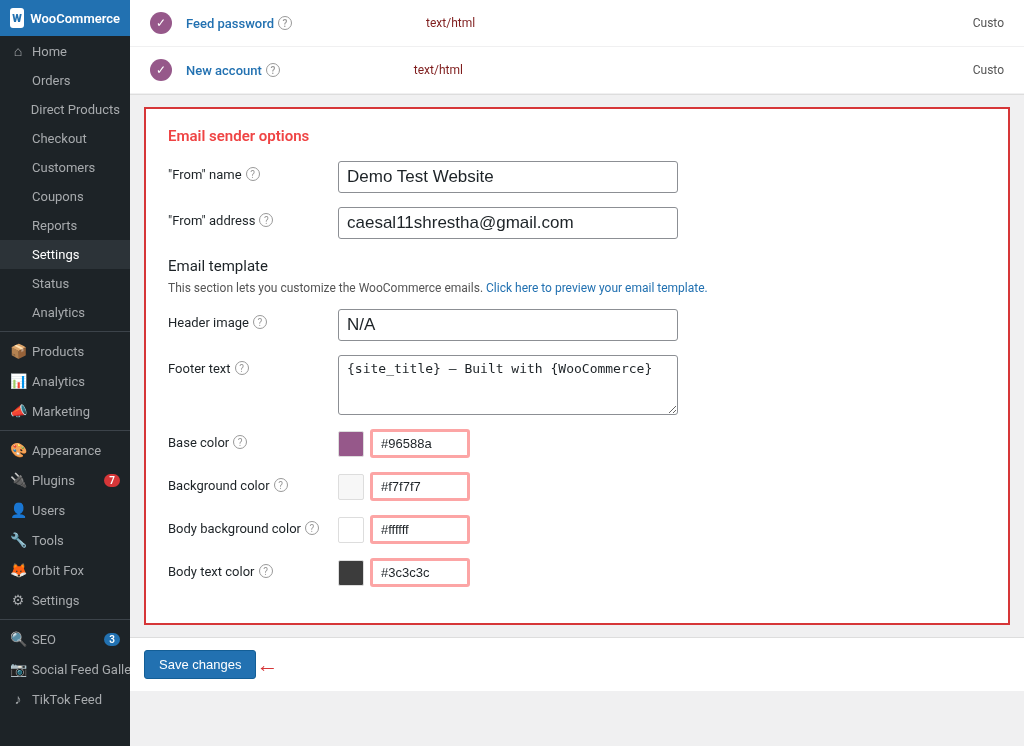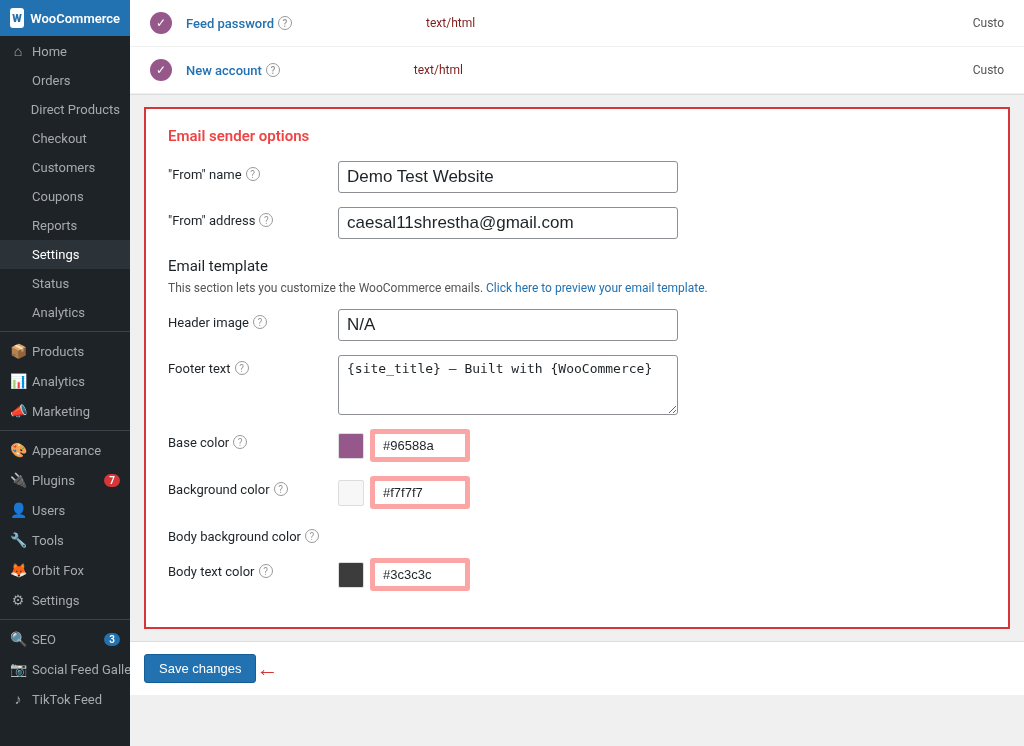--- a/index.html
+++ b/index.html
@@ -189,21 +189,21 @@
       display: inline-block;
       vertical-align: middle;
       flex-shrink: 0;
     }
     .color-row-input {
       display: flex;
       align-items: center;
       gap: 6px;
     }
     .color-input-field {
-      border: 5px solid #fca5a5;
+      border: 3px solid #fca5a5;
       border-radius: 3px;
       padding: 4px 8px;
       font-size: 13px;
       color: #1d2327;
       width: 100px;
     }
 
     
     .save-bar {
       background: #fff;
@@ -430,20 +430,24 @@
         <div class="color-swatch" style="background:#f7f7f7;"></div>
         <input class="color-input-field" type="text" value="#f7f7f7" style="">
       </div>
     </div>
 
     <div class="form-row">
       <label class="form-label">
         <span>Body background color</span>
         <span class="help-icon">?</span>
       </label>
+      <div class="color-row-input">
+        <div class="color-swatch" style="background:#ffffff;"></div>
+        <input class="color-input-field" type="text" value="#ffffff" style="">
+      </div>
     </div>
 
     <div class="form-row">
       <label class="form-label">
         <span>Body text color</span>
         <span class="help-icon">?</span>
       </label>
       <div class="color-row-input">
         <div class="color-swatch" style="background:#3c3c3c;"></div>
         <input class="color-input-field" type="text" value="#3c3c3c" style="">

